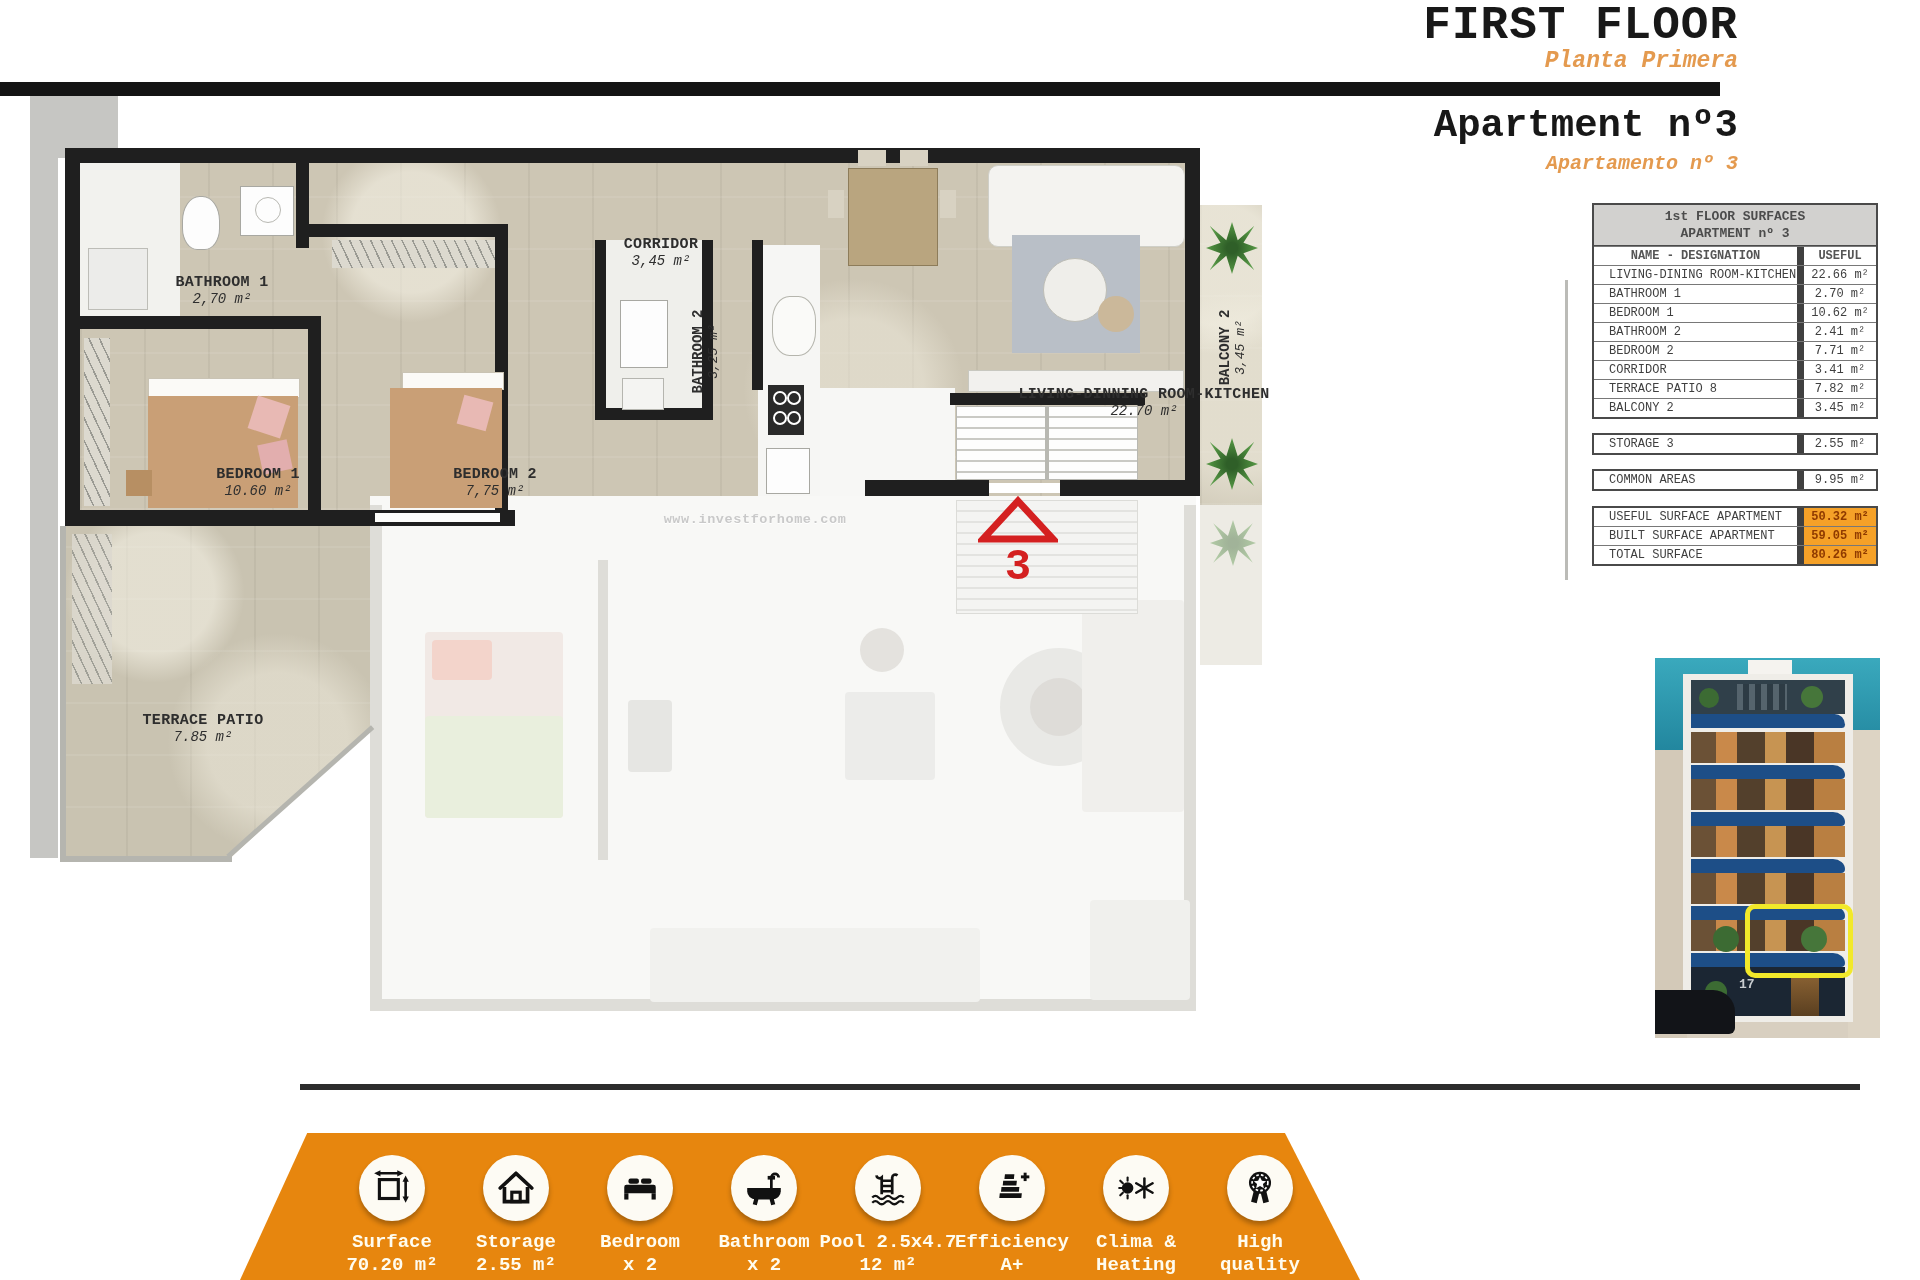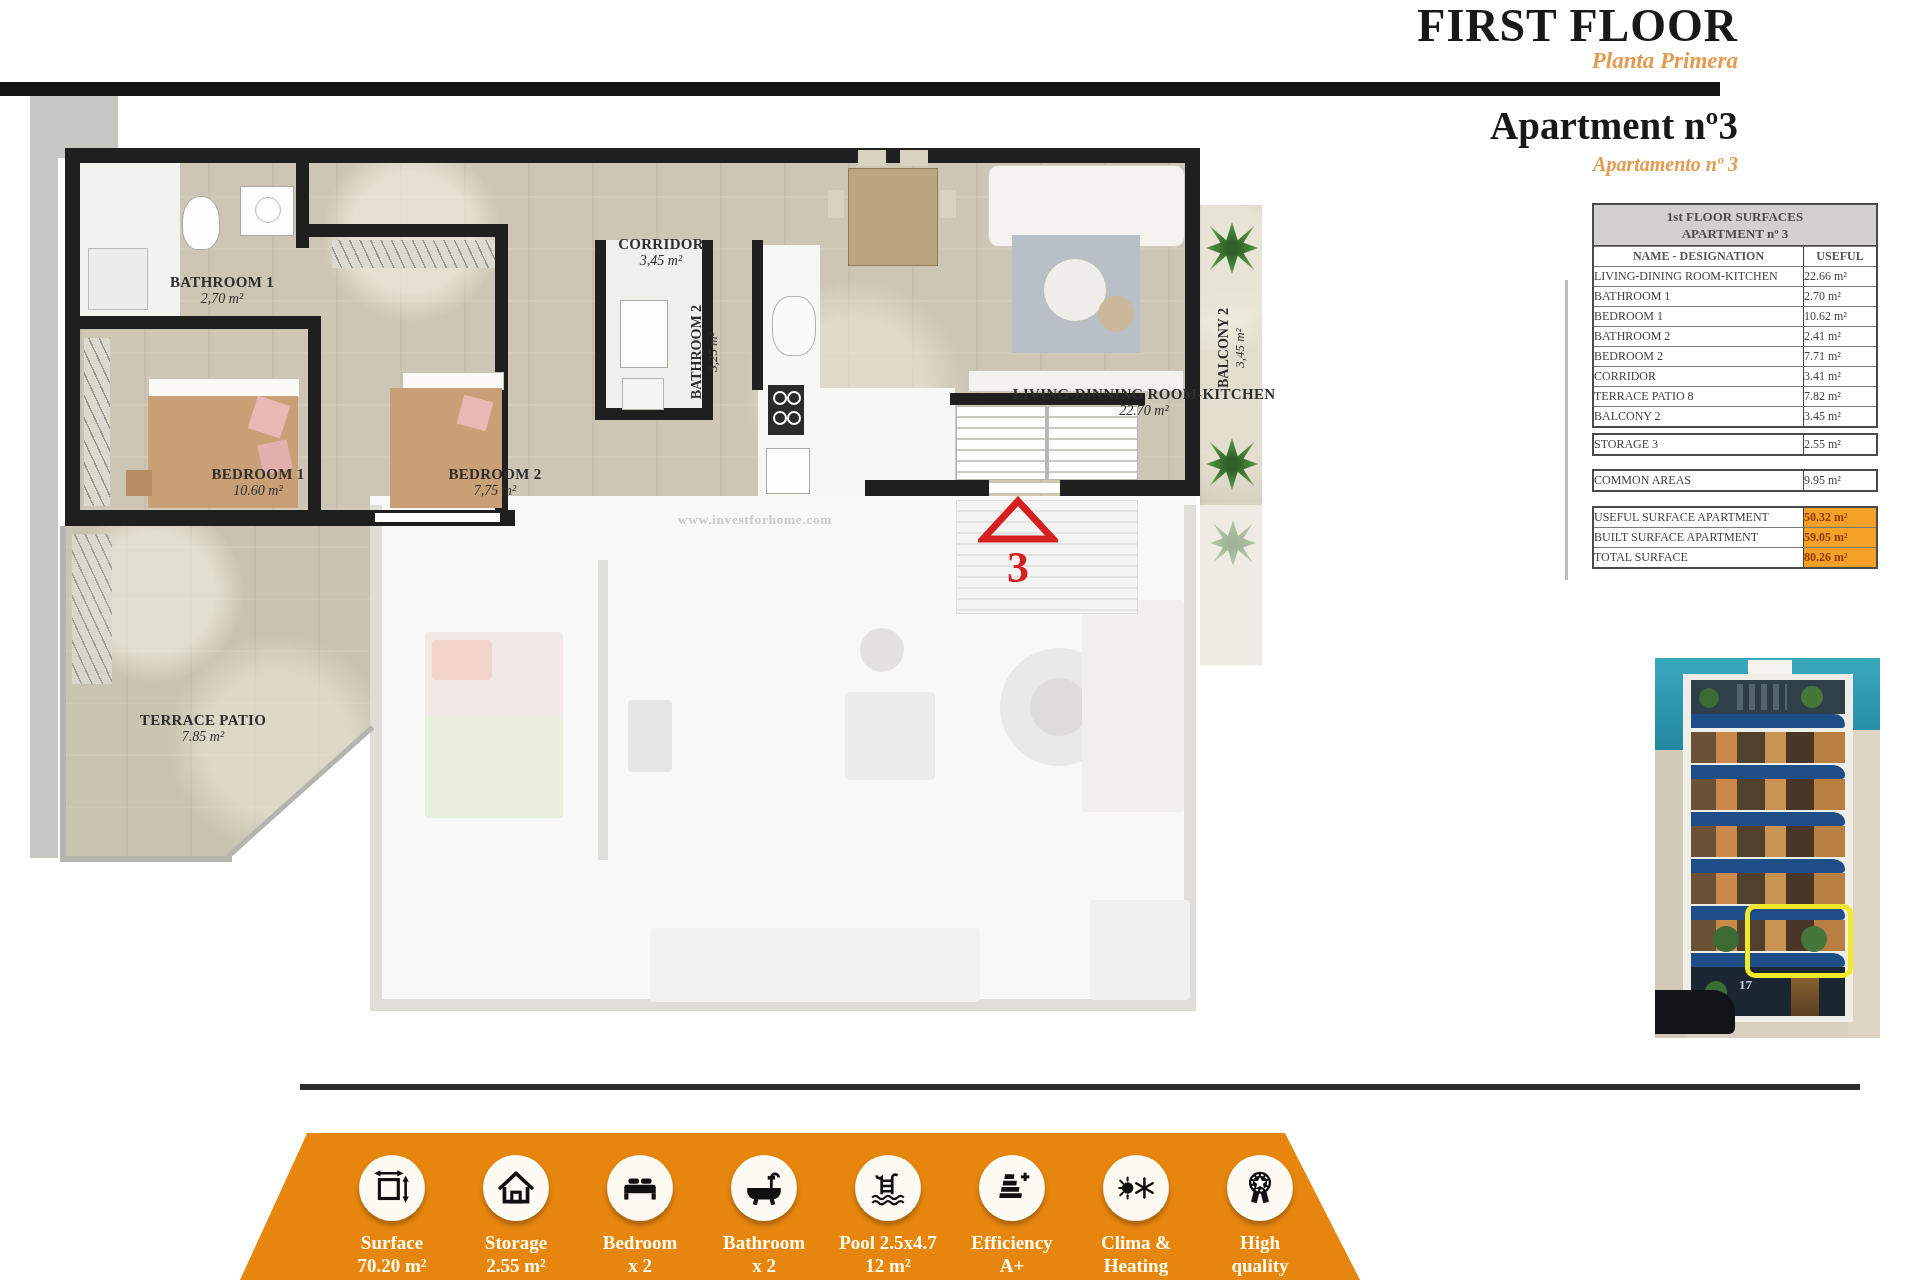--- a/index.html
+++ b/index.html
@@ -1,17 +1,17 @@
 <!DOCTYPE html>
 <html><head>
 <meta charset="utf-8">
 <style>
   html,body{margin:0;padding:0;background:#fff;}
   .page{position:relative;width:1920px;height:1280px;background:#ffffff;overflow:hidden;
-        font-family:Liberation Serif, serif;}
+        font-family:Liberation Mono, monospace;}
   .abs{position:absolute;}
   
   .top-band{position:absolute;left:0;top:82px;width:1720px;height:14px;background:#141414;}
   .hdr{position:absolute;right:182px;text-align:right;}
   .hdr-title{font-size:46px;font-weight:800;color:#181818;letter-spacing:1px;line-height:44px;}
   .hdr-sub{font-size:23px;font-style:italic;color:#E49A4F;font-weight:600;line-height:26px;}
   .hdr-apt{font-size:39px;font-weight:800;color:#181818;line-height:40px;}
   .hdr-apt-sub{font-size:20px;font-style:italic;color:#E49A4F;font-weight:600;line-height:24px;margin-top:6px;}
   
   .strip{background:#c6c6c3;}
@@ -41,22 +41,22 @@
      background-image:repeating-linear-gradient(180deg,transparent 0 9px,#e3e3e0 9px 11px);}
   .ghost{position:absolute;background:#ececea;border-radius:4px;}
   .marker-num{position:absolute;color:#D42020;font-size:44px;font-weight:800;text-align:center;z-index:35;}
   
   .tbl{position:absolute;left:1592px;width:282px;border:2px solid #4a4a4a;background:#fff;
        font-size:12px;color:#3f3f3f;z-index:20;}
   .tbl-title{background:#d2d1cf;text-align:center;font-weight:bold;font-size:13px;line-height:17px;
        padding:3px 12px;border-bottom:1px solid #4a4a4a;color:#4c4c4c;}
   .trow{display:flex;border-top:1px solid #787878;}
   .trow:first-child{border-top:none;}
-  .tname{flex:1;padding:2px 0;border-right:1px solid #404040;white-space:nowrap;overflow:hidden;}
-  .tval{width:72px;text-align:left;padding:2px 0;}
+  .tname{flex:1;padding:2px 15px;border-right:7px solid #404040;white-space:nowrap;overflow:hidden;}
+  .tval{width:72px;text-align:center;padding:2px 0;}
   .thead .tname,.thead .tval{text-align:center;font-weight:bold;color:#555;}
   .tval.hl{background:#F5A128;color:#8f3a00;font-weight:bold;}
   
   .photo{position:absolute;left:1655px;top:658px;width:225px;height:380px;overflow:hidden;background:#d8cfc0;}
   .ph-balc{height:14px;background:#1d4e87;border-radius:0 12px 4px 0/0 10px 4px 0;margin-top:2px;}
   .ph-win{height:31px;background:linear-gradient(90deg,#6b5136 0 16%,#c9894a 16% 30%,#53402c 30% 48%,#c79452 48% 62%,#4a3626 62% 80%,#b97f41 80% 100%);}
   
   .divider{position:absolute;left:300px;top:1084px;width:1560px;height:6px;background:#2c2c2c;}
   .fbar{position:absolute;left:240px;top:1133px;width:1120px;height:147px;background:#E7860E;
         clip-path:polygon(6% 0,93.3% 0,100% 100%,0 100%);}

